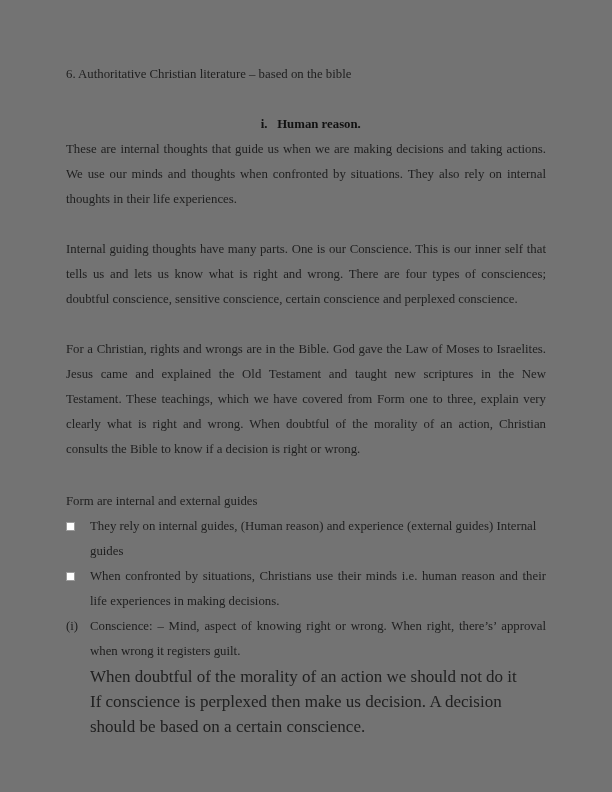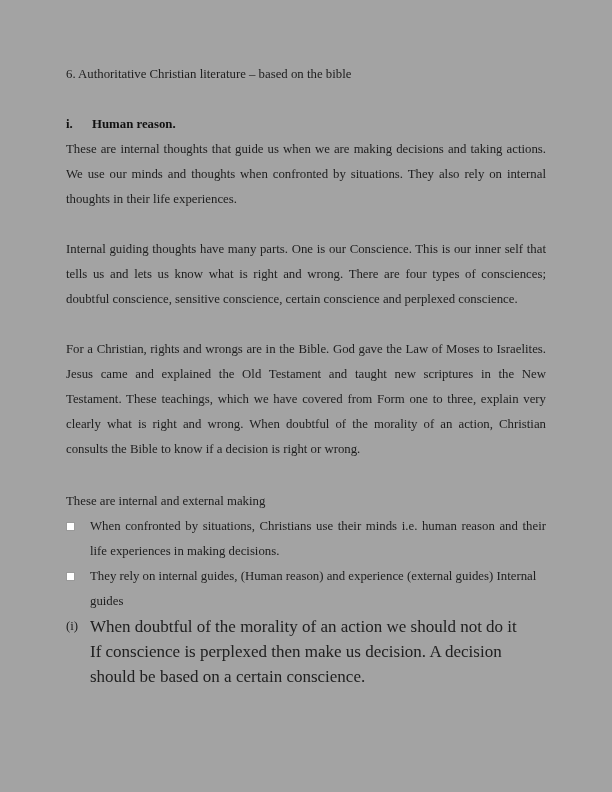--- a/index.html
+++ b/index.html
@@ -13,21 +13,21 @@
     position: relative;
     overflow: hidden;
     font-family: "Liberation Serif", "DejaVu Serif", serif;
     color: #1a1a1a;
   }
   .page {
     position: absolute;
     left: 0; top: 0;
     width: 612px;
     height: 792px;
-    background: #a3a3a3;
+    background: #737373;
   }
   .content {
     position: absolute;
     left: 66px;
     top: 62px;
     width: 480px;
   }
   .para {
     font-size: 12.8px;
     line-height: 25px;
@@ -43,21 +43,21 @@
     text-align: left;
   }
   .gap-md { height: 25px; }
   .gap-lg { height: 27px; }
 
   .heading {
     font-size: 12.8px;
     line-height: 25px;
     font-weight: bold;
     color: #111111;
-    text-align: left;
+    text-align: center;
     white-space: pre;
   }
   .heading .marker {
     display: inline-block;
     min-width: 26px;
   }
 
   
   .hang {
     position: relative;
@@ -116,34 +116,35 @@
 
     <p class="para">Internal guiding thoughts have many parts. One is our Conscience. This is our inner self that tells us and lets us know what is right and wrong. There are four types of consciences; doubtful conscience, sensitive conscience, certain conscience and perplexed conscience.</p>
 
     <div class="gap-md"></div>
 
     <p class="para">For a Christian, rights and wrongs are in the Bible. God gave the Law of Moses to Israelites. Jesus came and explained the Old Testament and taught new scriptures in the New Testament. These teachings, which we have covered from Form one to three, explain very clearly what is right and wrong. When doubtful of the morality of an action, Christian consults the Bible to know if a decision is right or wrong.</p>
 
     <div class="gap-lg"></div>
 
 
-    <div class="numline">These are internal and external making</div>
-
-    <div class="hang">
-      <span class="marker-box"><span class="checkbox-glyph"></span></span>
-      <span>When confronted by situations, Christians use their minds i.e. human reason and their life experiences in making decisions.</span>
-    </div>
+    <div class="numline">Form are internal and external guides</div>
 
     <div class="hang left">
       <span class="marker-box"><span class="checkbox-glyph"></span></span>
       <span>They rely on internal guides, (Human reason) and experience (external guides) Internal guides</span>
     </div>
 
     <div class="hang">
+      <span class="marker-box"><span class="checkbox-glyph"></span></span>
+      <span>When confronted by situations, Christians use their minds i.e. human reason and their life experiences in making decisions.</span>
+    </div>
+
+    <div class="hang">
       <span class="marker-box roman-marker">(i)</span>
+      <span>Conscience: – Mind, aspect of knowing right or wrong. When right, there’s’ approval when wrong it registers guilt.</span>
     </div>
 
     <div class="sub-line">When doubtful of the morality of an action we should not do it</div>
 
     <div class="sub-line">If conscience is perplexed then make us decision. A decision should be based on a certain conscience.</div>
 
     <div class="gap-lg"></div>
 
   </div>
 </div>

